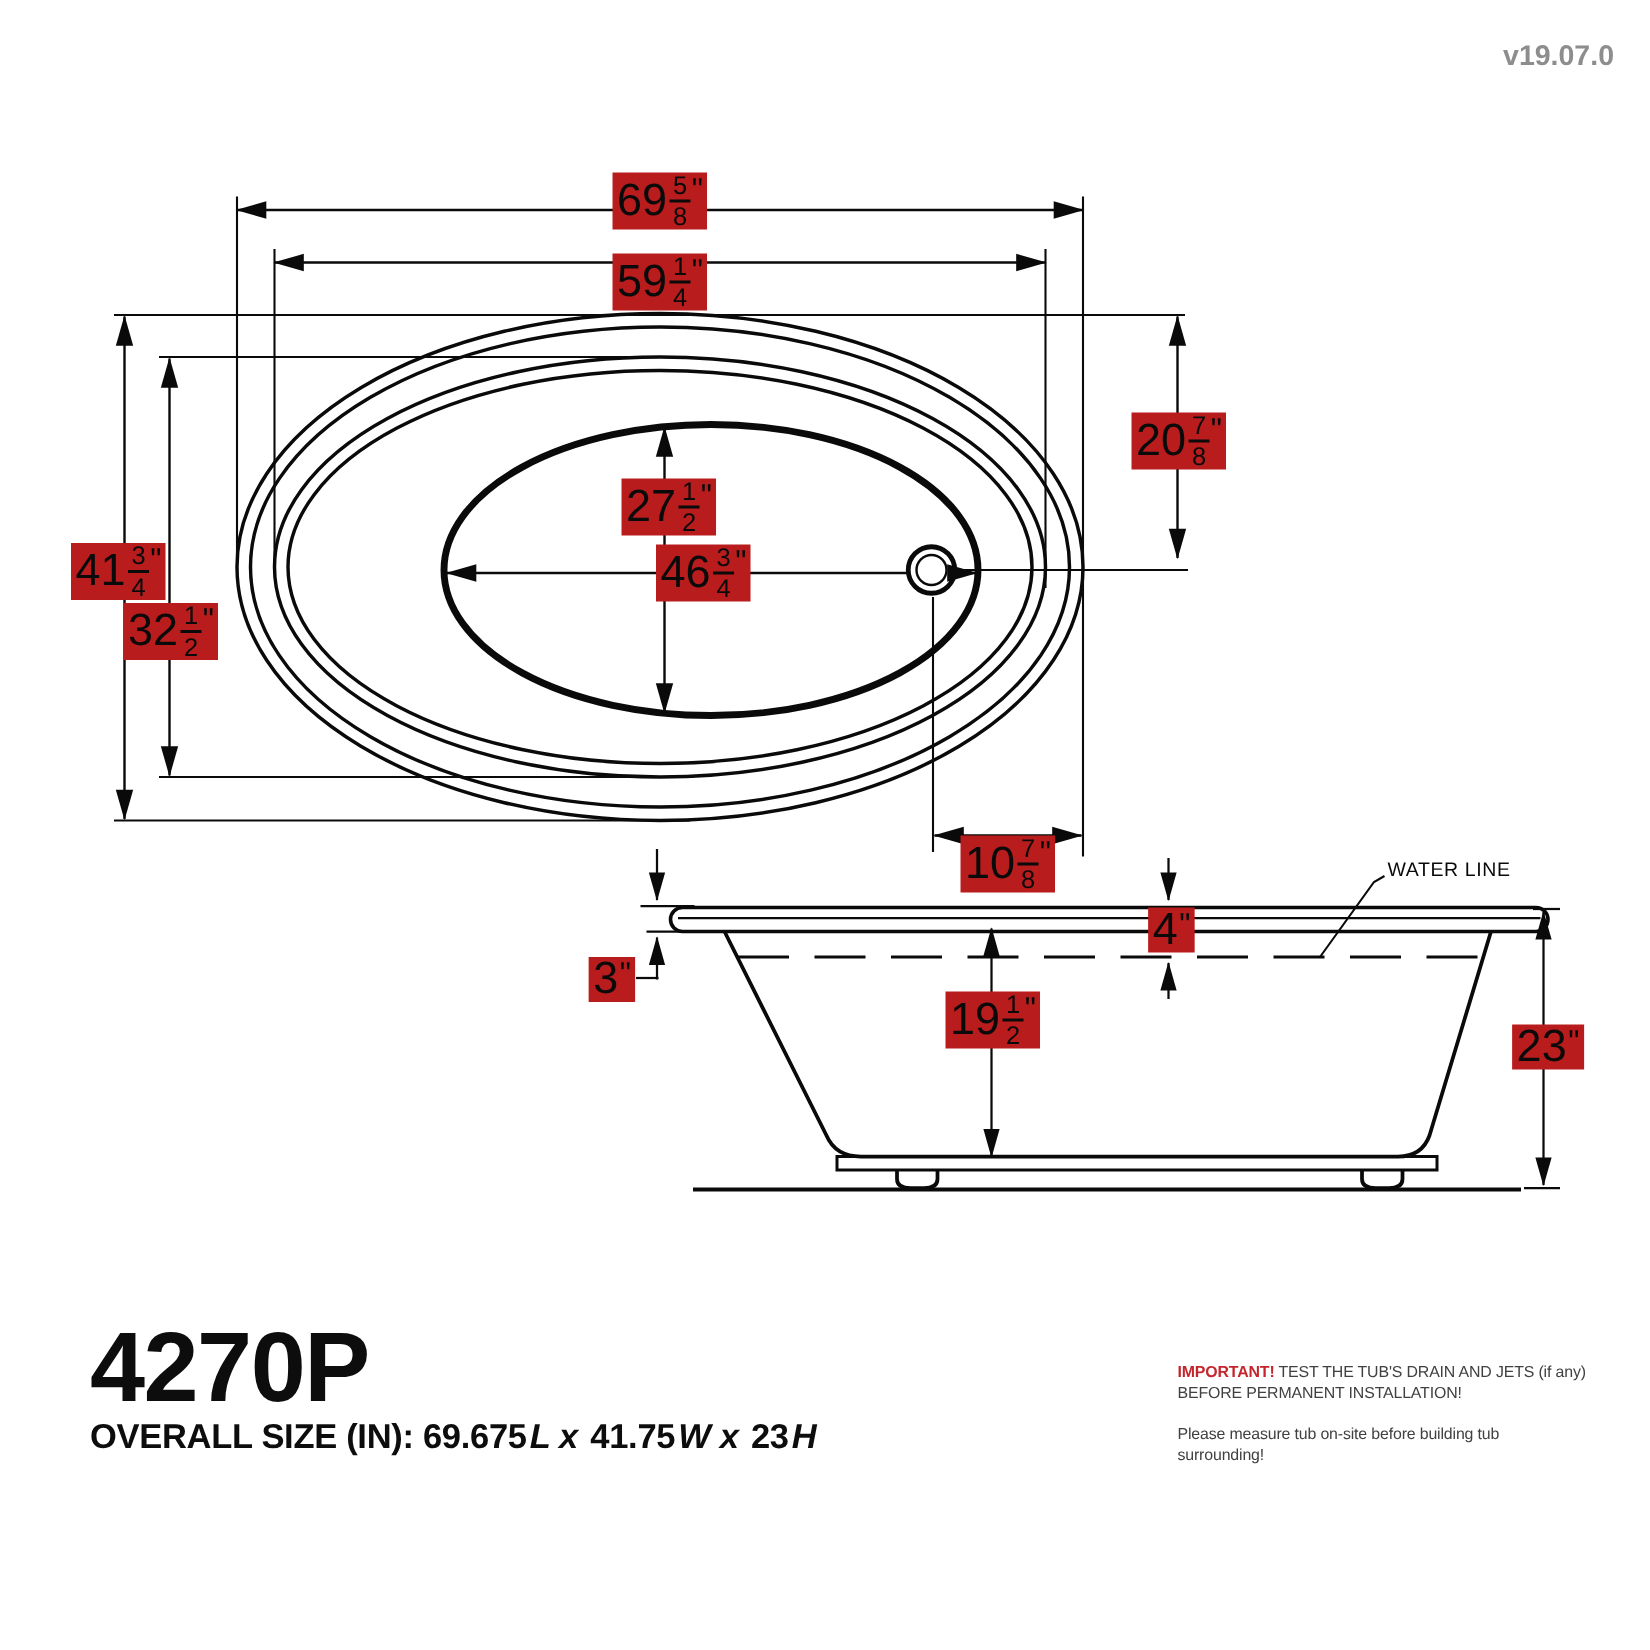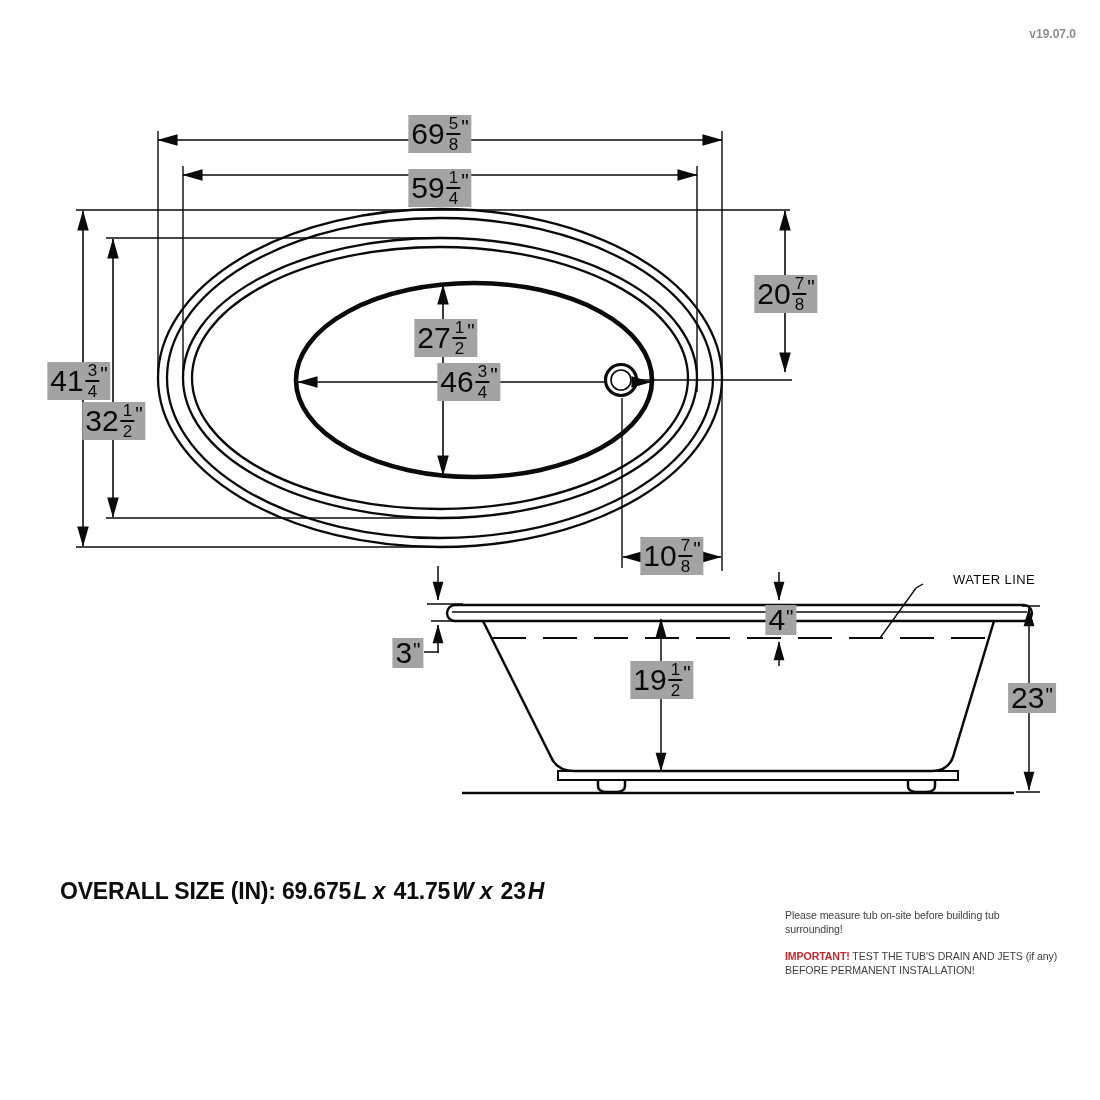--- a/index.html
+++ b/index.html
@@ -1,30 +1,30 @@
 <!DOCTYPE html>
 <html><head>
 <meta charset="utf-8">
 <style>
   html,body{margin:0;padding:0;background:#fff;}
   .canvas{position:relative;width:1100px;height:1100px;background:#fff;overflow:hidden;
           font-family:"Liberation Sans","DejaVu Sans",sans-serif;color:#000;}
   svg.draw{position:absolute;left:0;top:0;}
 
   
-  .dim{position:absolute;transform:translate(-50%,-50%);background:#a3a3a3;display:flex;
+  .dim{position:absolute;transform:translate(-50%,-50%);background:#b91c1c;display:flex;
        align-items:center;font-size:30px;line-height:1;padding:0 3px;white-space:nowrap;color:#0a0a0a;}
   .dim .frac{display:inline-flex;flex-direction:column;align-items:center;font-size:17px;
        line-height:1;margin-left:2px;}
   .dim .num{border-bottom:2px solid #0a0a0a;padding:0 2px 1px 2px;}
   .dim .den{padding-top:1px;}
   .dim .unit{font-size:21px;align-self:flex-start;margin-top:1px;margin-left:1px;}
 
-  .waterline-label{position:absolute;font-size:13px;letter-spacing:.4px;color:#0a0a0a;margin-left:28px;}
-  .version{position:absolute;top:27px;right:24px;font-size:12px;font-weight:bold;color:#8d8d8d;}
+  .waterline-label{position:absolute;font-size:13px;letter-spacing:.4px;color:#0a0a0a;}
+  .version{position:absolute;top:27px;right:24px;font-size:19px;font-weight:bold;color:#8d8d8d;}
 
   .product{position:absolute;left:60px;top:878px;color:#0d0d0d;}
   .model{font-size:66px;font-weight:bold;letter-spacing:-1px;line-height:1;}
   .ptype{font-size:31px;font-weight:bold;letter-spacing:-.3px;margin-top:9px;line-height:1;}
   .spec-line{font-size:23px;font-weight:bold;margin-top:1px;line-height:1.1;letter-spacing:-.2px;}
   .spec-line i{font-weight:bold;font-style:italic;margin:0 2px;}
 
   .notes{position:absolute;left:785px;top:908px;width:274px;color:#414042;font-size:10.6px;
          line-height:1.33;letter-spacing:-.1px;}
   .notes p{margin:0 0 13px 0;}
@@ -172,21 +172,21 @@
       <span class="unit">"</span>
   </div>
   <div class="dim" style="left:786px;top:294px">
     <span class="whole">20</span>
       <span class="frac">
         <span class="num">7</span>
         <span class="den">8</span>
       </span>
       <span class="unit">"</span>
   </div>
-  <div class="dim" style="left:672px;top:556px">
+  <div class="dim" style="left:672px;top:576px">
     <span class="whole">10</span>
       <span class="frac">
         <span class="num">7</span>
         <span class="den">8</span>
       </span>
       <span class="unit">"</span>
   </div>
   <div class="dim" style="left:408px;top:653px">
     <span class="whole">3</span>
       <span class="unit">"</span>
@@ -206,26 +206,27 @@
   <div class="dim" style="left:1032px;top:698px">
     <span class="whole">23</span>
       <span class="unit">"</span>
   </div>
 
   <div class="waterline-label" style="left:925px;top:572px">WATER LINE</div>
 
   <div class="version">v19.07.0</div>
 
   <div class="product">
+    <div class="model">4270P</div>
     <div class="spec-line">
       <span>OVERALL SIZE (IN):</span>
       <span>69.675</span><i>L x</i>
       <span>41.75</span><i>W x</i>
       <span>23</span><i>H</i>
     </div>
   </div>
 
   <div class="notes">
+    <p><span class="important">IMPORTANT!</span><span> TEST THE TUB'S DRAIN AND JETS (if any) BEFORE PERMANENT INSTALLATION!</span></p>
     <p>Please measure tub on-site before building tub surrounding!</p>
-    <p><span class="important">IMPORTANT!</span><span> TEST THE TUB'S DRAIN AND JETS (if any) BEFORE PERMANENT INSTALLATION!</span></p>
   </div>
 
 </div>
 
 </body></html>

